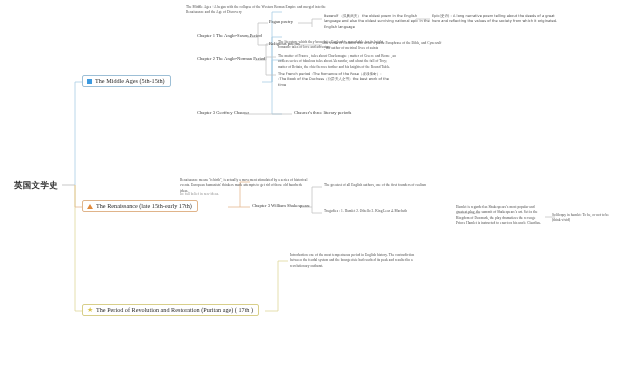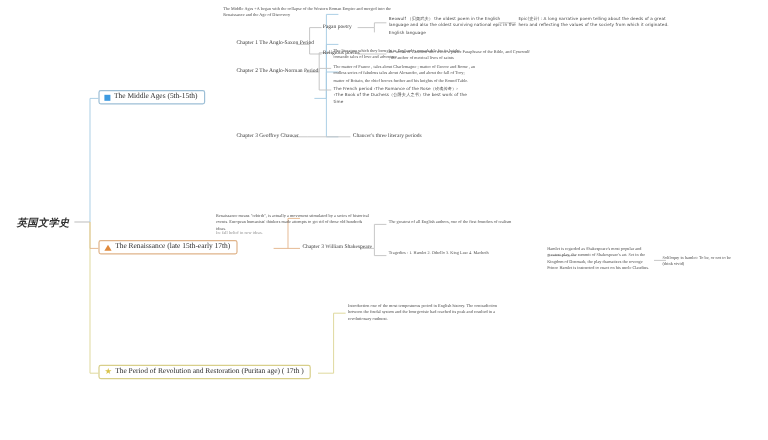--- a/index.html
+++ b/index.html
@@ -12,21 +12,21 @@
     position:relative;
   }
   #canvas{position:absolute;inset:0;}
   svg#links{position:absolute;left:0;top:0;width:640px;height:367px;pointer-events:none;}
   .node{position:absolute;box-sizing:border-box;}
 
   
   .root{
     font-family:"DejaVu Sans", sans-serif;
     font-size:8.5px;font-weight:bold;color:#333;
-    white-space:nowrap;letter-spacing:.3px;font-style:italic;
+    white-space:nowrap;letter-spacing:.3px;
   }
 
   
   .lvl1{
     border:1px solid #9dbfd6;
     background:#ffffff;
     border-radius:2px;
     padding:2px 5px 2px 4px;
     font-size:6.2px;
     color:#2b2b2b;

